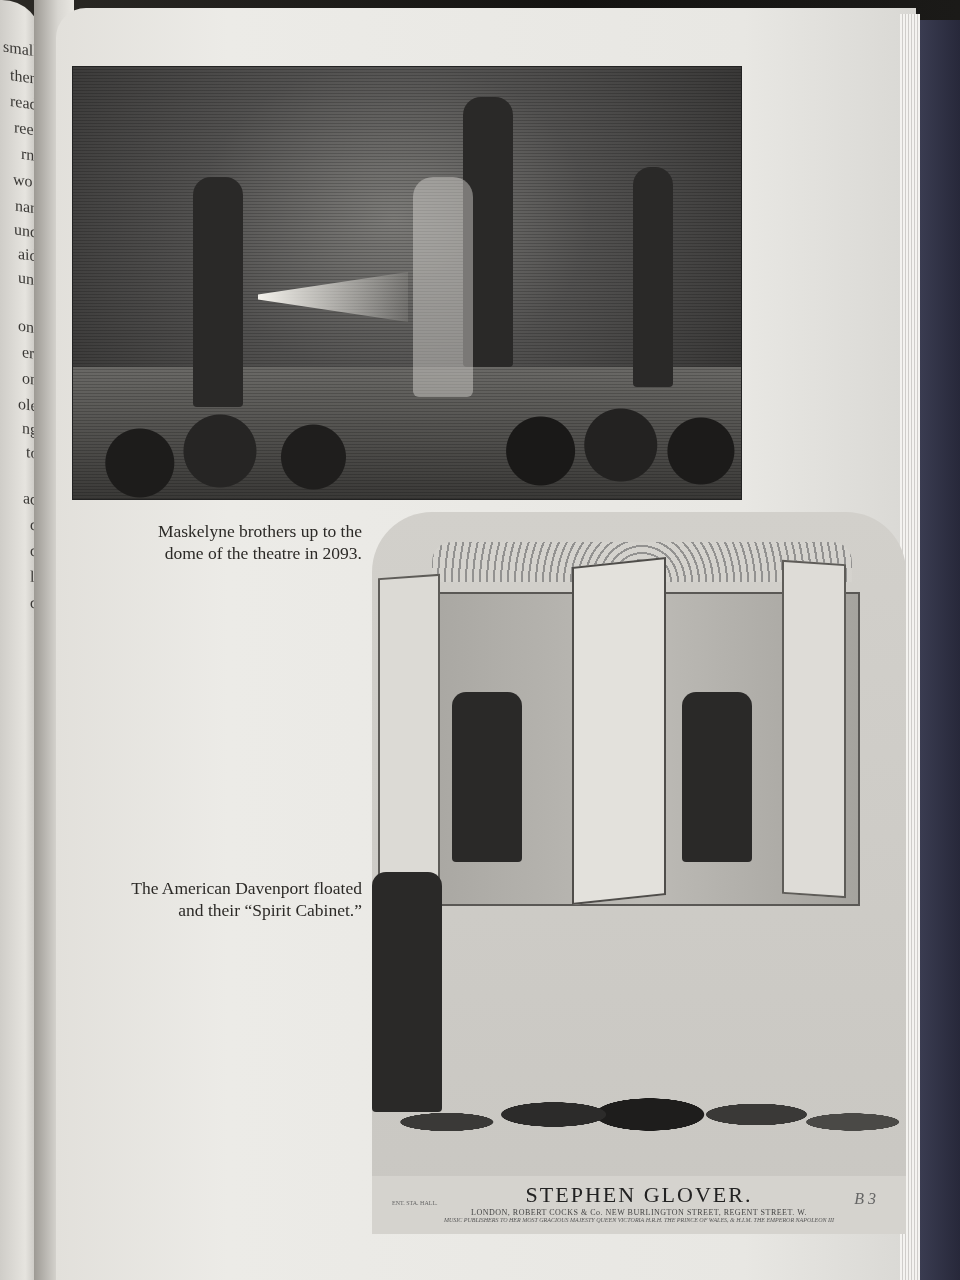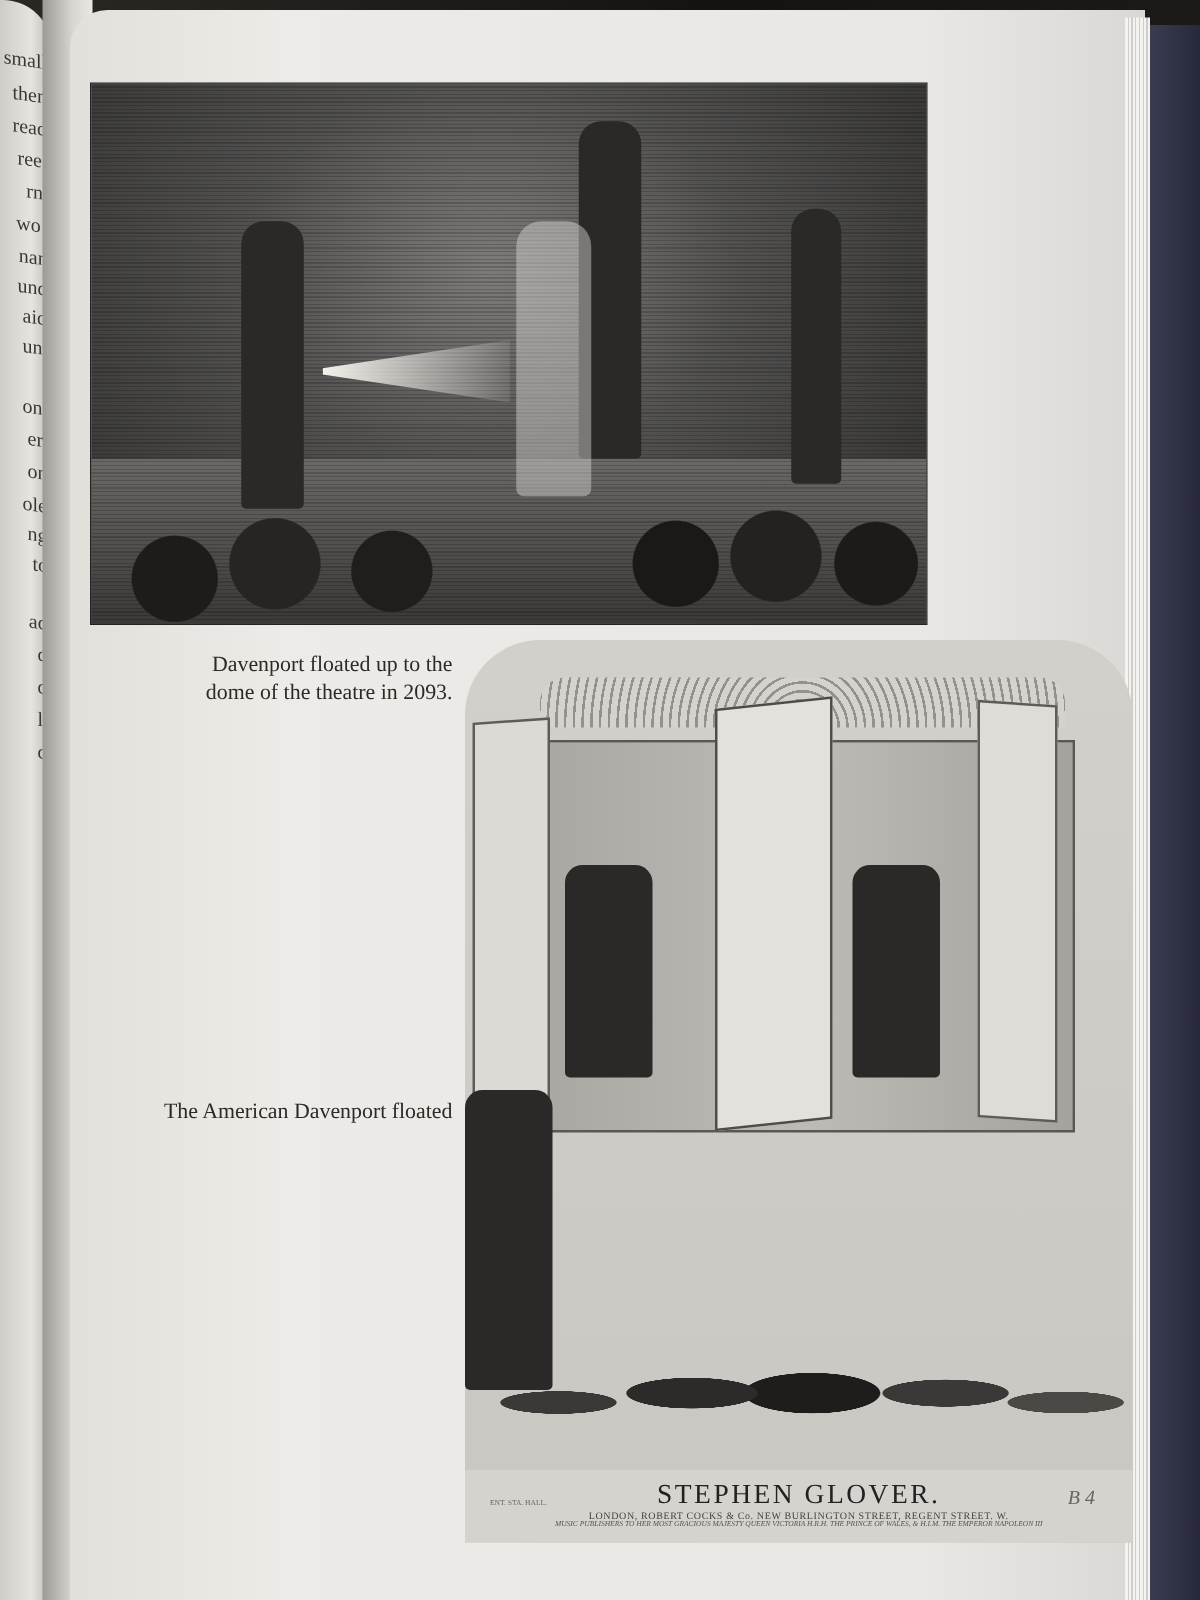--- a/index.html
+++ b/index.html
@@ -138,38 +138,39 @@
   <div class="hatch"></div>
   <div class="figure" style="left:390px;top:30px;width:50px;height:270px;"></div>
   <div class="ghost" style="left:340px;top:110px;width:60px;height:220px;"></div>
   <div class="figure" style="left:120px;top:110px;width:50px;height:230px;"></div>
   <div class="figure" style="left:560px;top:100px;width:40px;height:220px;"></div>
   <div class="beam"></div>
   <div class="audience"></div>
 </div>
 
 <div class="caption cap1">
-  <div>Davenport floated up to the</div>
+  <div>Maskelyne brothers up to the</div>
   <div>dome of the theatre in 2093.</div>
 </div>
 
 <div class="caption cap2">
   <div>The American Davenport floated</div>
+  <div>and their “Spirit Cabinet.”</div>
 </div>
 
 <div class="plate-bottom">
   <div class="crest"></div>
   <div class="cabinet"></div>
   <div class="cab-door-l"></div>
   <div class="cab-door-r"></div>
   <div class="man" style="left:80px;top:180px;width:70px;height:170px;"></div>
   <div class="man" style="left:310px;top:180px;width:70px;height:170px;"></div>
   <div class="cab-center"></div>
   <div class="man" style="left:0;top:360px;width:70px;height:240px;"></div>
   <div class="ladies"></div>
   <div class="litho-footer">
     <span class="litho-left">ENT. STA. HALL.</span>
     <span class="litho-title">STEPHEN GLOVER.</span>
     <span class="litho-addr">LONDON, ROBERT COCKS &amp; Co. NEW BURLINGTON STREET, REGENT STREET. W.</span>
     <span class="litho-music">MUSIC PUBLISHERS TO HER MOST GRACIOUS MAJESTY QUEEN VICTORIA H.R.H. THE PRINCE OF WALES, &amp; H.I.M. THE EMPEROR NAPOLEON III</span>
-    <span class="litho-plate">B 4</span>
+    <span class="litho-plate">B 3</span>
   </div>
 </div>
 
 </body></html>

